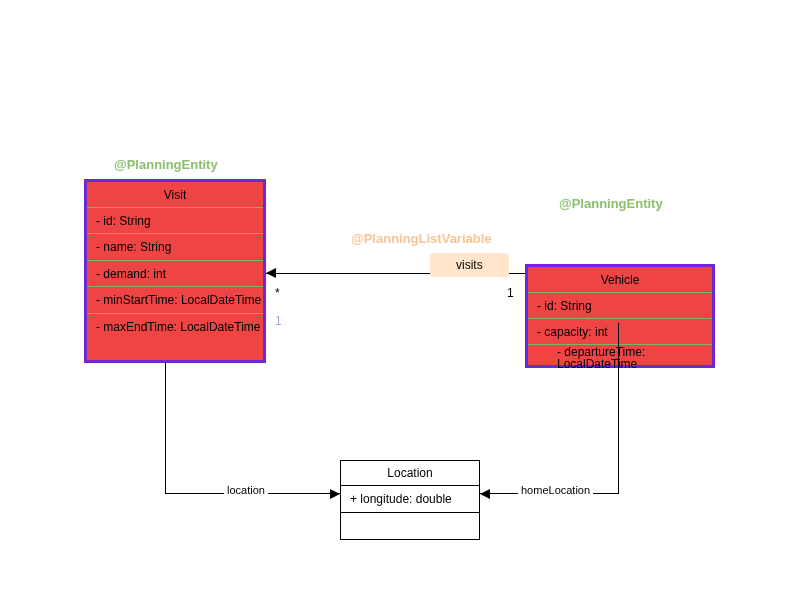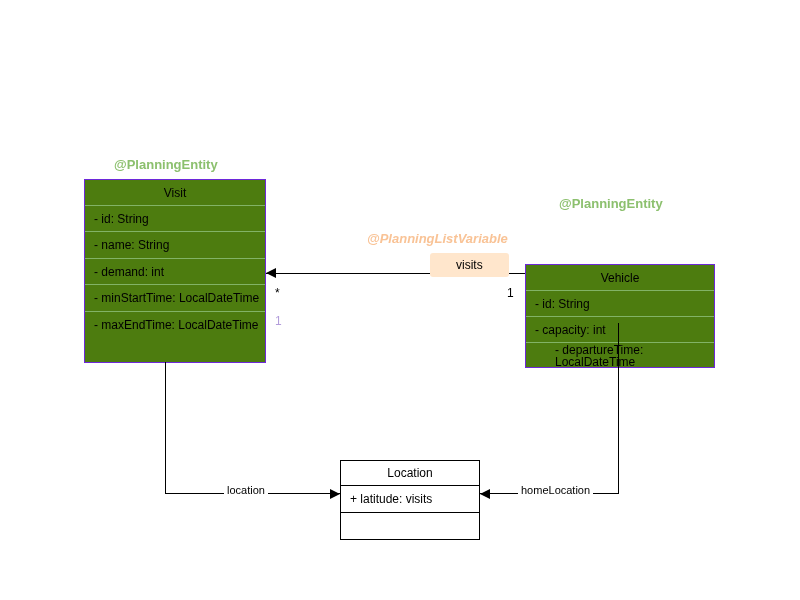--- a/index.html
+++ b/index.html
@@ -39,22 +39,22 @@
     font-weight: bold;
     white-space: nowrap;
   }
   .annotation.green { color: #8cc06e; }
   .annotation.orange { color: #f9c396; }
 
   
   .uml-class {
     position: absolute;
     box-sizing: border-box;
-    border: 1px solid #6d28d9;
-    background: #4d7c0f;
+    border: 3px solid #6d28d9;
+    background: #ef4444;
   }
   .uml-class.plain {
     border: 1px solid #000000;
     background: #ffffff;
   }
   .uml-row {
     box-sizing: border-box;
     font-size: 12px;
     color: #000000;
     line-height: 1;
@@ -142,27 +142,27 @@
 
   <div class="uml-class" style="left:525px; top:219px; width:190px; height:104px;margin-top:45px;">
     <div class="uml-row header" style="height:26px;">Vehicle</div>
     <div class="uml-row attr" style="height:26px;">- id: String</div>
     <div class="uml-row attr" style="height:26px;">- capacity: int</div>
     <div class="uml-row attr" style="height:26px;padding-left:29px;">- departureTime: LocalDateTime</div>
   </div>
 
   <div class="uml-class plain" style="left:340px; top:460px; width:140px; height:80px;">
     <div class="uml-row header" style="height:25px;">Location</div>
-    <div class="uml-row attr" style="height:27px;">+ latitude: visits</div>
+    <div class="uml-row attr" style="height:27px;">+ longitude: double</div>
   </div>
 
   <div class="line-h" style="left:266px; top:273px; width:259px;"></div>
   <div class="arrow left" style="left:266px; top:268px;"></div>
 
-  <div class="annotation orange" style="left:367px; top:231px;font-style:italic;">@PlanningListVariable</div>
+  <div class="annotation orange" style="left:351px; top:231px;">@PlanningListVariable</div>
 
   <div class="edge-label boxed" style="left:430px; top:253px;">visits</div>
 
   <div class="mult" style="left:275px; top:286px;">*</div>
   <div class="mult purple" style="left:275px; top:314px;">1</div>
   <div class="mult" style="left:507px; top:286px;">1</div>
 
   <div class="line-v" style="left:165px; top:362px; height:132px;"></div>
   <div class="line-h" style="left:165px; top:493px; width:175px;"></div>
   <div class="arrow right" style="left:330px; top:489px;"></div>

